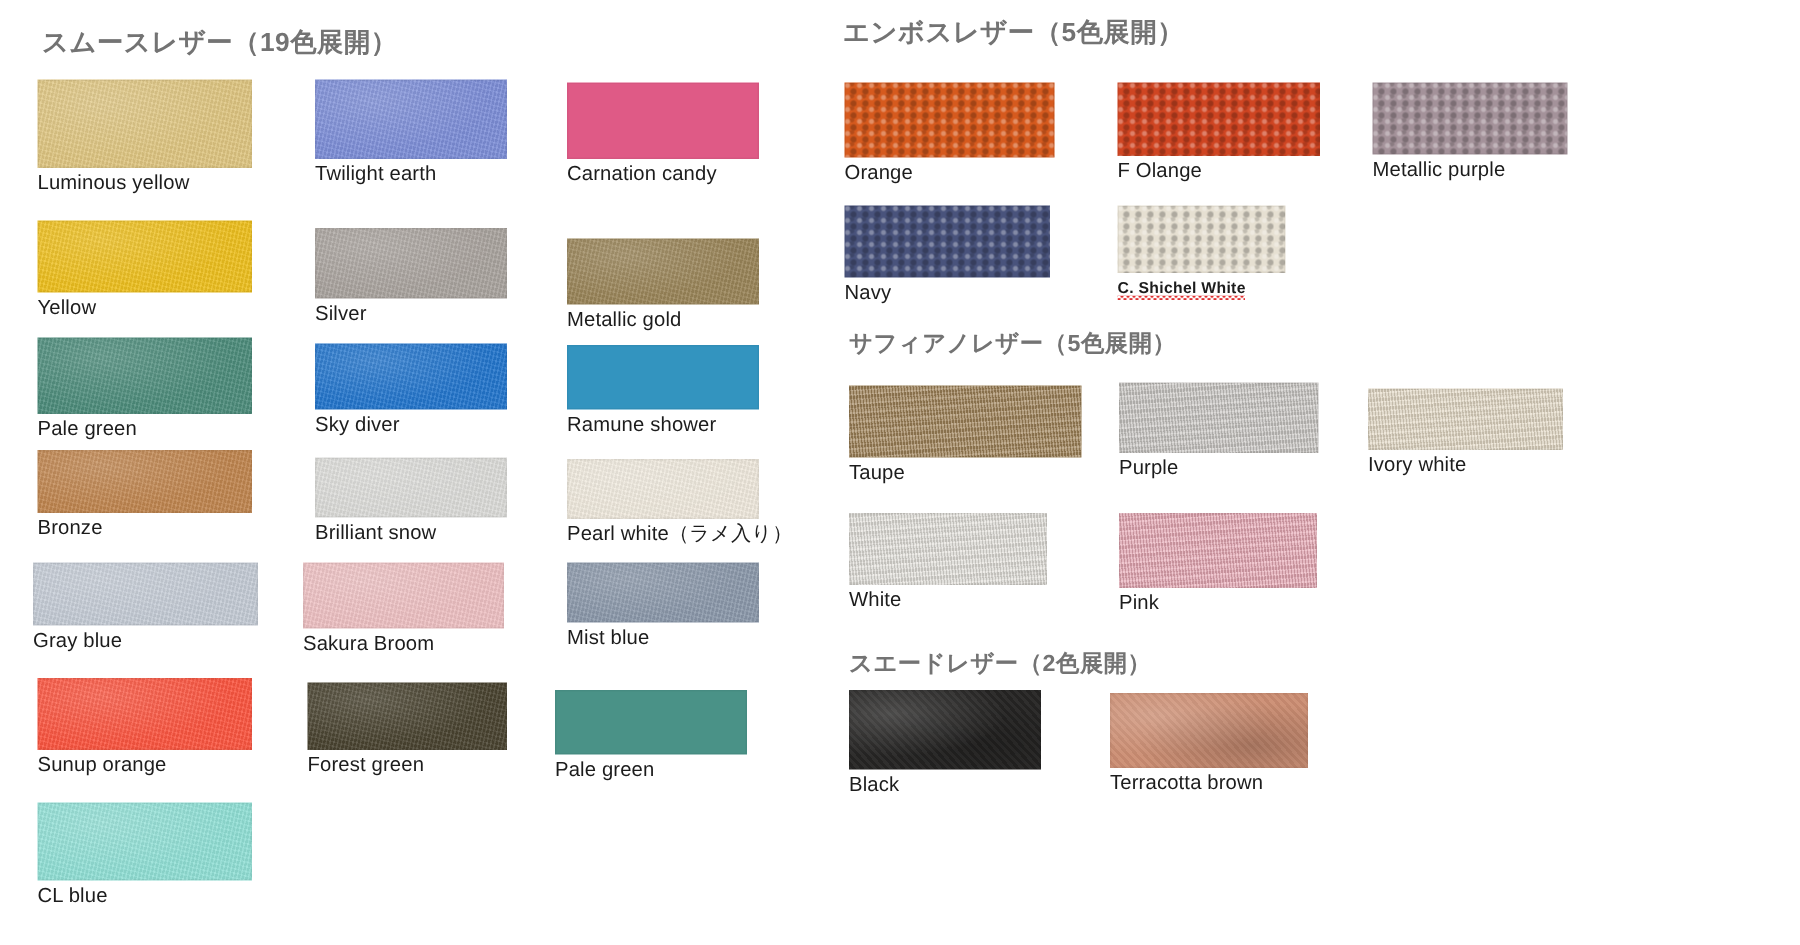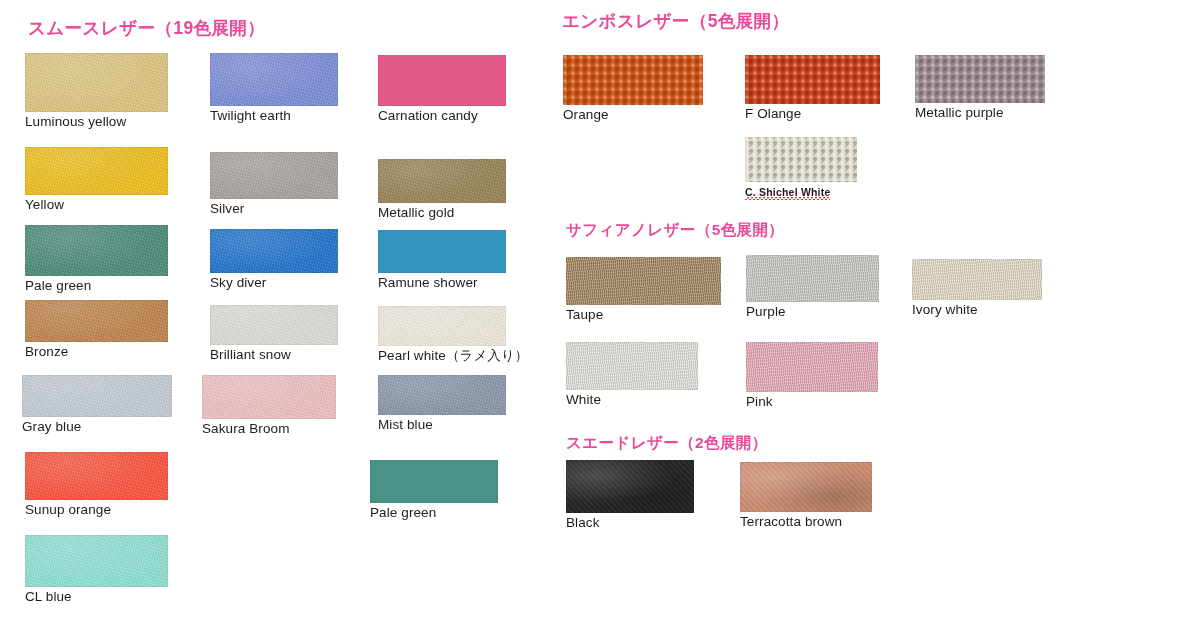--- a/index.html
+++ b/index.html
@@ -24,21 +24,21 @@
     width: 1200px;
     height: 630px;
   }
 
   
   .section-title {
     position: absolute;
     font-size: 17.5px;
     font-weight: 700;
     letter-spacing: 0.4px;
-    color: #ec4899;
+    color: #737373;
     white-space: nowrap;
     line-height: 1;
   }
   .section-title.jp-small {
     font-size: 15.5px;
   }
 
   
   .swatch-cell {
     position: absolute;
@@ -238,20 +238,27 @@
     <span class="swatch-label">Mist blue</span>
   </div>
 
   <div class="swatch-cell" style="left:25px; top:452px; width:143px; height:48px;">
     <span class="swatch g-smooth" style="background:#fb5641">
         <span class="grain"></span>
         <span class="edge"></span>
       </span>
     <span class="swatch-label">Sunup orange</span>
   </div>
+  <div class="swatch-cell" style="left:205px; top:455px; width:133px; height:45px;">
+    <span class="swatch g-smooth" style="background:#4a4431">
+        <span class="grain"></span>
+        <span class="edge"></span>
+      </span>
+    <span class="swatch-label">Forest green</span>
+  </div>
   <div class="swatch-cell" style="left:370px; top:460px; width:128px; height:43px;">
     <span class="swatch g-flat" style="background:#4a9287">
         <span class="grain"></span>
         <span class="edge"></span>
       </span>
     <span class="swatch-label">Pale green</span>
   </div>
 
   <div class="swatch-cell" style="left:25px; top:535px; width:143px; height:52px;">
     <span class="swatch g-smooth" style="background:#92e0d6">
@@ -278,20 +285,27 @@
     <span class="swatch-label">F Olange</span>
   </div>
   <div class="swatch-cell" style="left:915px; top:55px; width:130px; height:48px;">
     <span class="swatch g-emboss" style="background:#a4929a">
         <span class="grain"></span>
         <span class="edge"></span>
       </span>
     <span class="swatch-label">Metallic purple</span>
   </div>
 
+  <div class="swatch-cell" style="left:563px; top:137px; width:137px; height:48px;">
+    <span class="swatch g-emboss" style="background:#49537c">
+        <span class="grain"></span>
+        <span class="edge"></span>
+      </span>
+    <span class="swatch-label">Navy</span>
+  </div>
   <div class="swatch-cell" style="left:745px; top:137px; width:112px; height:45px;">
     <span class="swatch g-emboss" style="background:#e6e0d2">
         <span class="grain"></span>
         <span class="edge"></span>
       </span>
     <span class="swatch-label bold-red"><span class="misspell">C. Shichel White</span></span>
   </div>
 
   <div class="section-title jp-small" style="left:566px; top:222px;">サフィアノレザー（5色展開）</div>
 

